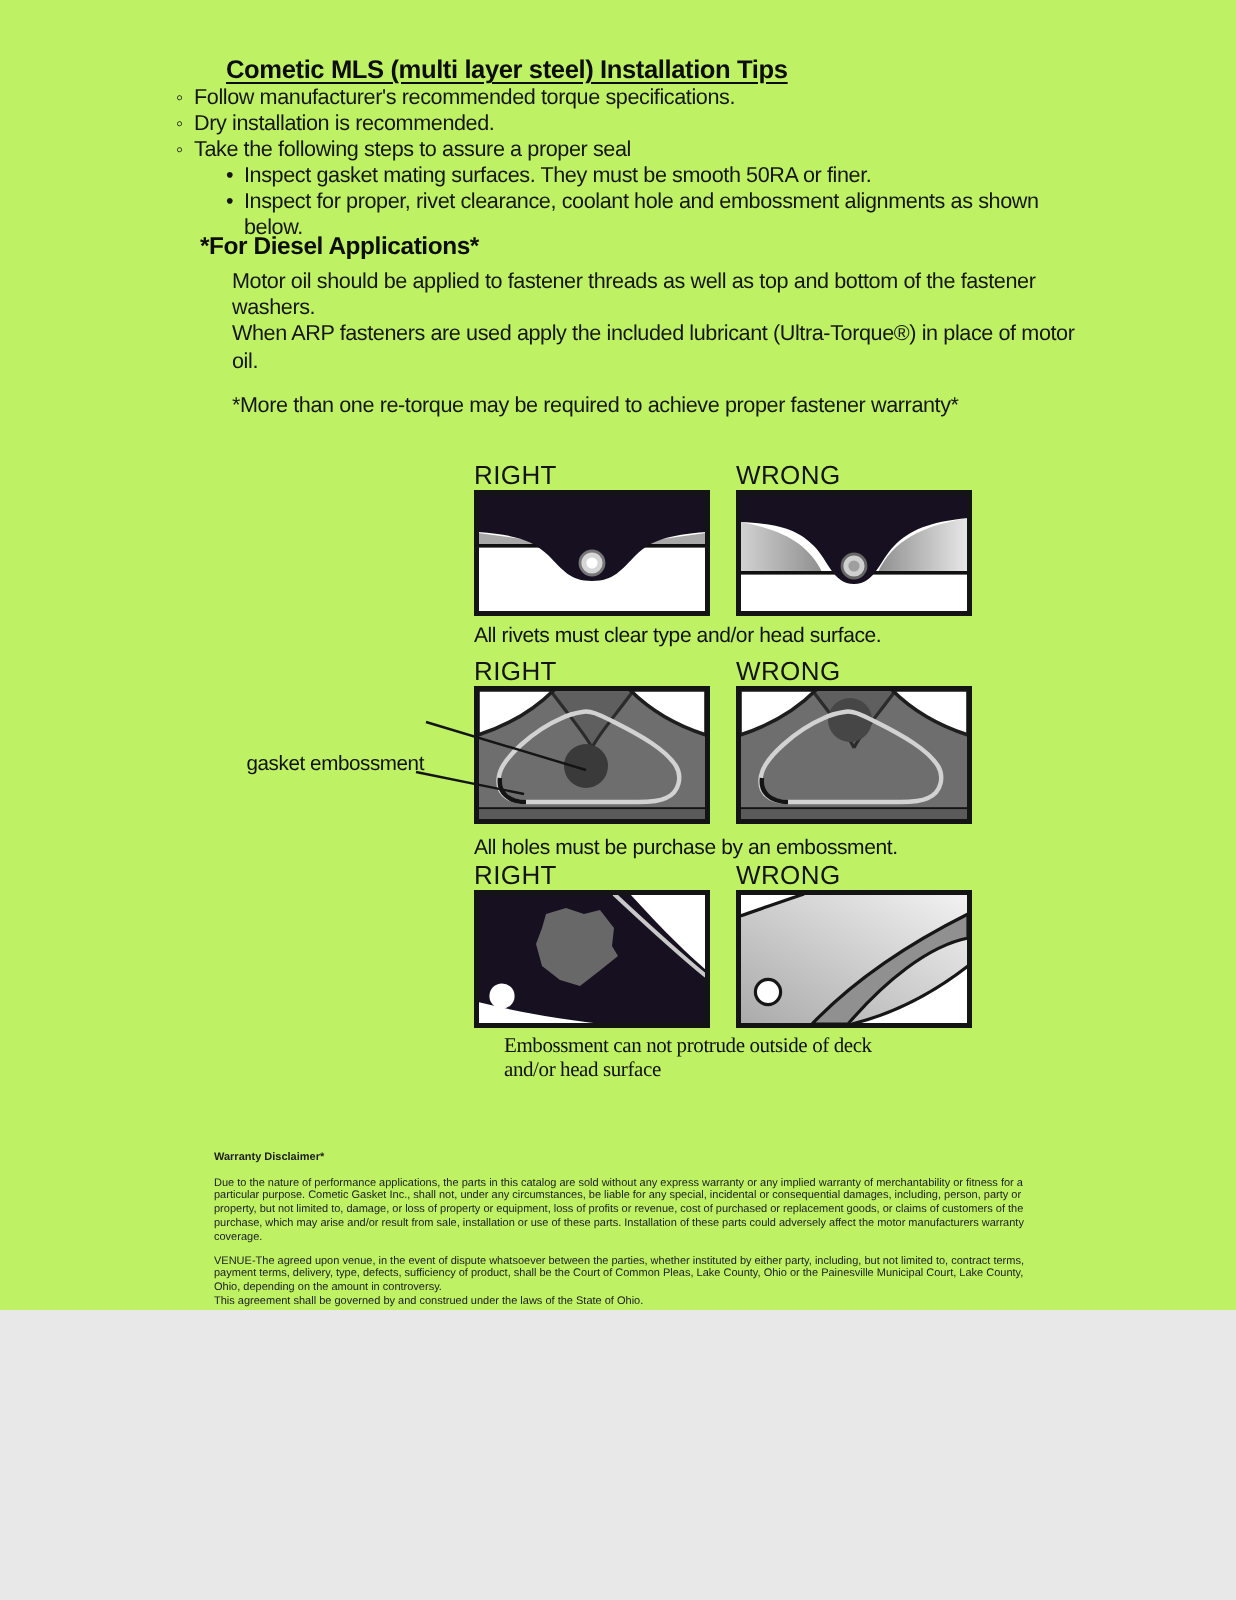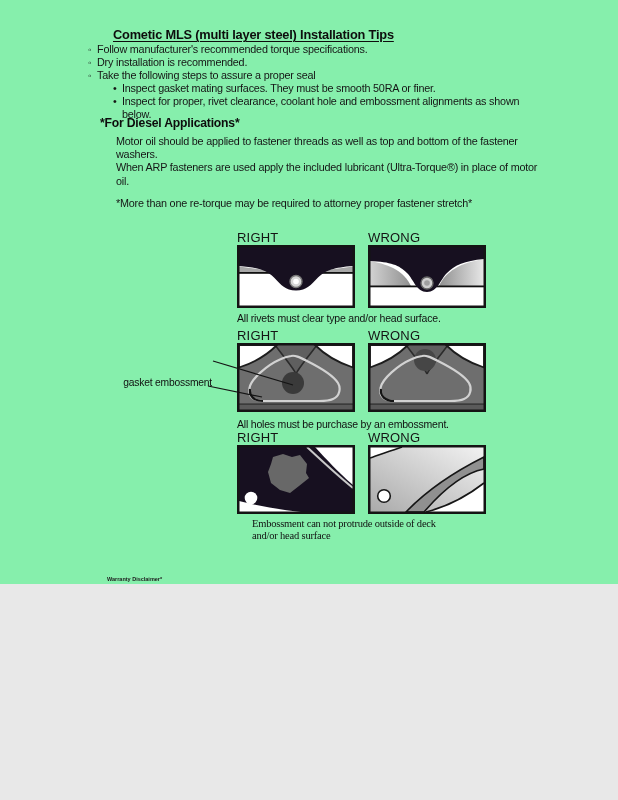--- a/index.html
+++ b/index.html
@@ -1,18 +1,18 @@
 <!DOCTYPE html>
 <html><head>
 <meta charset="utf-8">
 <style>
   html,body { margin:0; padding:0; background:#e8e8e8; }
   .page {
-    position:relative; width:618px; height:584px; margin:0 auto;
-    background:#86efac; overflow:hidden;
+    position:relative; width:618px; height:655px; margin:0 auto;
+    background:#bef264; overflow:hidden;
     font-family:"Liberation Sans", sans-serif; color:#151515;
     -webkit-font-smoothing:antialiased;
   }
 
   
   .doc-title {
     position:absolute; left:113px; top:27px;
     font-size:12.8px; font-weight:bold; letter-spacing:-0.2px;
     text-decoration:underline; text-underline-offset:2px; text-decoration-thickness:1.4px;
     color:#0d0d0d;
@@ -79,21 +79,21 @@
         <span class="sb-marker">•</span>
         <span>Inspect for proper, rivet clearance, coolant hole and embossment alignments as shown below.</span>
       </div>
     </div>
   </div>
 
   <div class="diesel">
     <h2>*For Diesel Applications*</h2>
     <p>Motor oil should be applied to fastener threads as well as top and bottom of the fastener washers.
 When ARP fasteners are used apply the included lubricant (Ultra-Torque®) in place of motor oil.</p>
-    <p>*More than one re-torque may be required to attorney proper fastener stretch*</p>
+    <p>*More than one re-torque may be required to achieve proper fastener warranty*</p>
   </div>
 
   <div class="dg-label" style="left:237px; top:230px;">RIGHT</div>
   <div class="dg-label" style="left:368px; top:230px;">WRONG</div>
 
   <div class="dg-box" style="left:237px; top:245px;">
     <svg viewBox="0 0 118 63">
       <rect x="2" y="2" width="114" height="59" fill="#ffffff"></rect>
       <polygon points="2,21.5 46,27.5 2,27.5" fill="#a8a8a8"></polygon>
       <polygon points="116,21.5 72,27.5 116,27.5" fill="#a8a8a8"></polygon>

